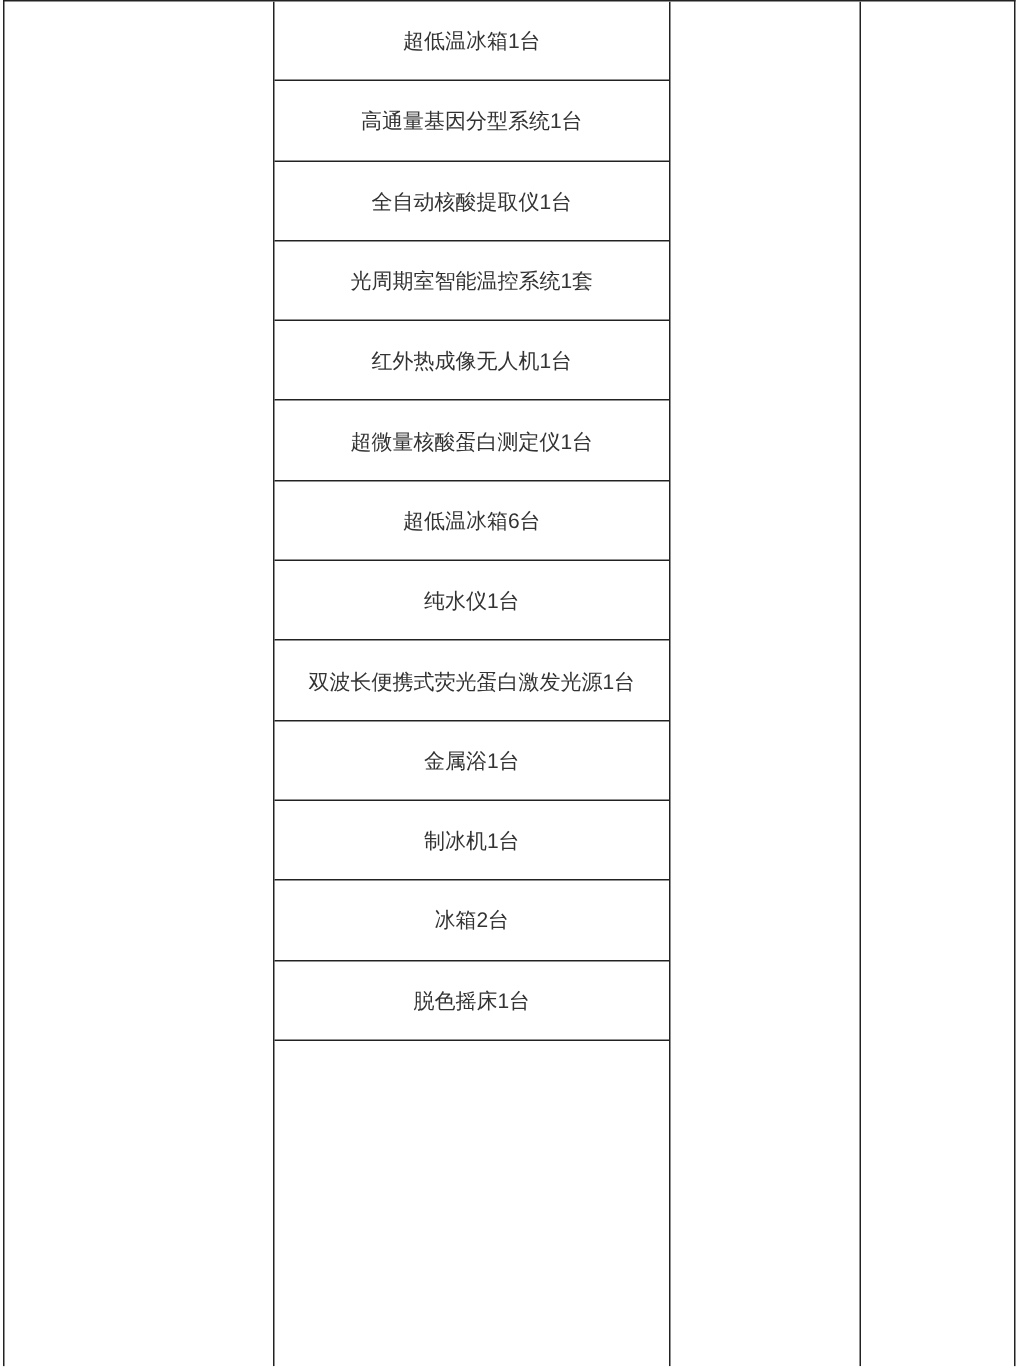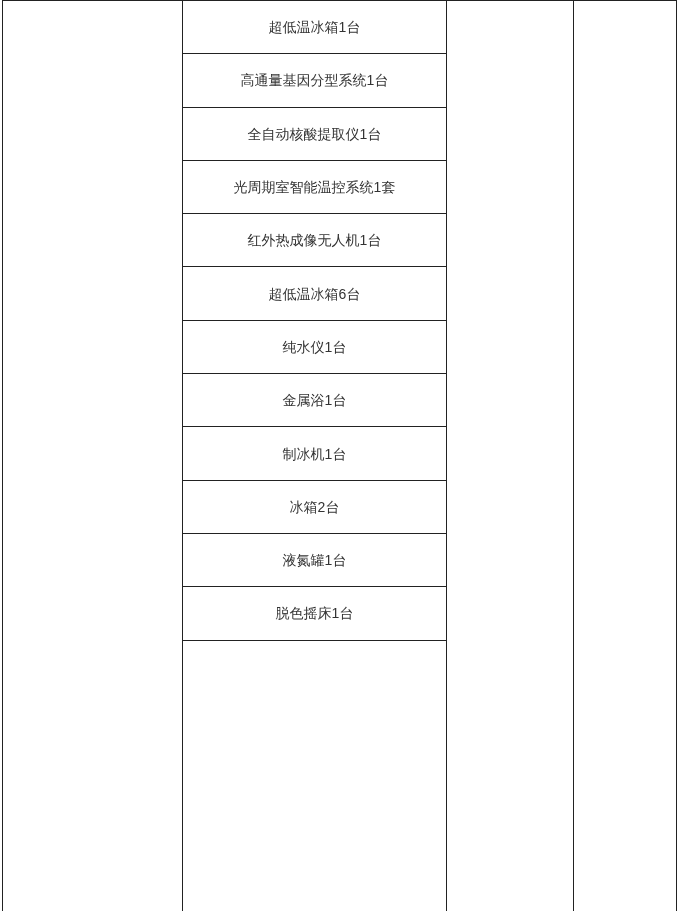--- a/index.html
+++ b/index.html
@@ -89,36 +89,39 @@
       <div class="row">
         <span class="cell-text">全自动核酸提取仪1台</span>
       </div>
       <div class="row">
         <span class="cell-text">光周期室智能温控系统1套</span>
       </div>
       <div class="row">
         <span class="cell-text">红外热成像无人机1台</span>
       </div>
       <div class="row">
+        <span class="cell-text">超微量核酸蛋白测定仪1台</span>
+      </div>
+      <div class="row">
         <span class="cell-text">超低温冰箱6台</span>
       </div>
       <div class="row">
         <span class="cell-text">纯水仪1台</span>
+      </div>
+      <div class="row">
+        <span class="cell-text">双波长便携式荧光蛋白激发光源1台</span>
       </div>
       <div class="row">
         <span class="cell-text">金属浴1台</span>
       </div>
       <div class="row">
         <span class="cell-text">制冰机1台</span>
       </div>
       <div class="row">
         <span class="cell-text">冰箱2台</span>
-      </div>
-      <div class="row">
-        <span class="cell-text">液氮罐1台</span>
       </div>
       <div class="row">
         <span class="cell-text">脱色摇床1台</span>
       </div>
       <div class="row row-partial"></div>
     </div>
 
     <div class="col col-right-a"></div>
 
     <div class="col col-right-b"></div>

